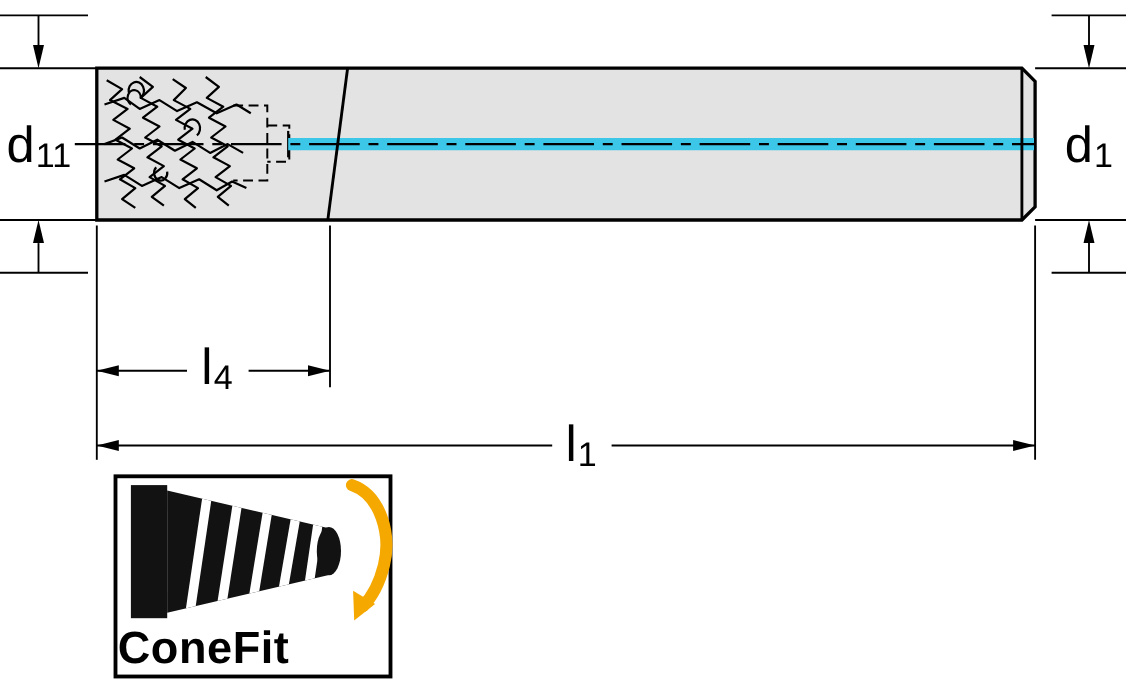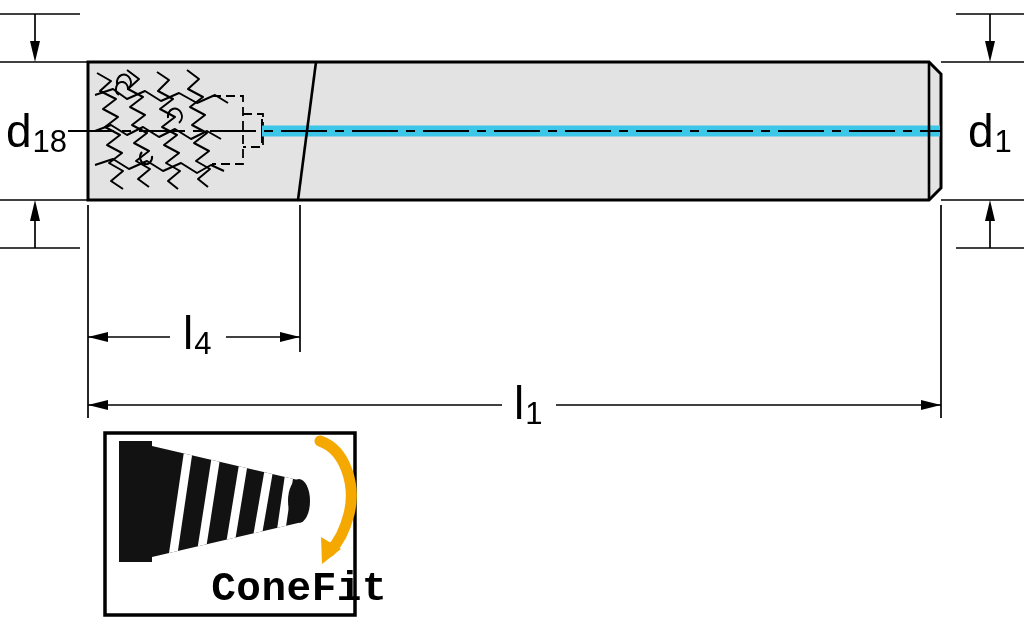--- a/index.html
+++ b/index.html
@@ -2,22 +2,22 @@
 <html><head>
 <meta charset="utf-8">
 <style>
   html,body{margin:0;padding:0;background:#ffffff;}
   .stage{position:relative;width:1024px;height:620px;background:#ffffff;overflow:hidden;
          font-family:"Liberation Sans",sans-serif;}
   .stage svg{position:absolute;left:0;top:0;}
   .dim-label{position:absolute;display:flex;align-items:flex-start;color:#000;white-space:nowrap;}
   .dim-label .base{font-size:46px;line-height:1;}
   .dim-label .sub{font-size:31px;line-height:1;transform:translateY(18px);margin-left:1px;}
-  .logo-label{position:absolute;left:107px;top:566px;width:280px;text-align:right;
-              font-size:41px;font-weight:bold;color:#000;letter-spacing:0.5px;font-family:Liberation Mono, monospace;}
+  .logo-label{position:absolute;left:107px;top:566px;width:280px;text-align:left;
+              font-size:41px;font-weight:bold;color:#000;letter-spacing:0.5px;}
 </style>
 </head>
 <body>
 
 <div class="stage">
 
 <svg width="1024" height="620" viewBox="0 0 1024 620">
   <defs>
     <clipPath id="threadClip">
           <rect x="91" y="64" width="141" height="134"></rect>
@@ -104,21 +104,21 @@
     <line x1="272" y1="452" x2="254" y2="556"></line>
     <line x1="292" y1="456" x2="278" y2="552"></line>
   </g>
   <ellipse cx="299" cy="501" rx="11" ry="22" fill="#121212"></ellipse>
   <path d="M320,441 C346,450 356,486 349,514 C345,530 338,543 330,551" fill="none" stroke-width="11" stroke-linecap="round" stroke="#f5a800"></path>
   <polygon points="322,564 341,549 321,537" fill="#f5a800"></polygon>
 </svg>
 
 <div class="dim-label" style="left:6px;top:108px;">
   <span class="base">d</span>
-      <span class="sub">18</span>
+      <span class="sub">11</span>
 </div>
 <div class="dim-label" style="left:968px;top:108px;">
   <span class="base">d</span>
       <span class="sub">1</span>
 </div>
 <div class="dim-label" style="left:183px;top:310px;">
   <span class="base">l</span>
       <span class="sub">4</span>
 </div>
 <div class="dim-label" style="left:514px;top:380px;">

